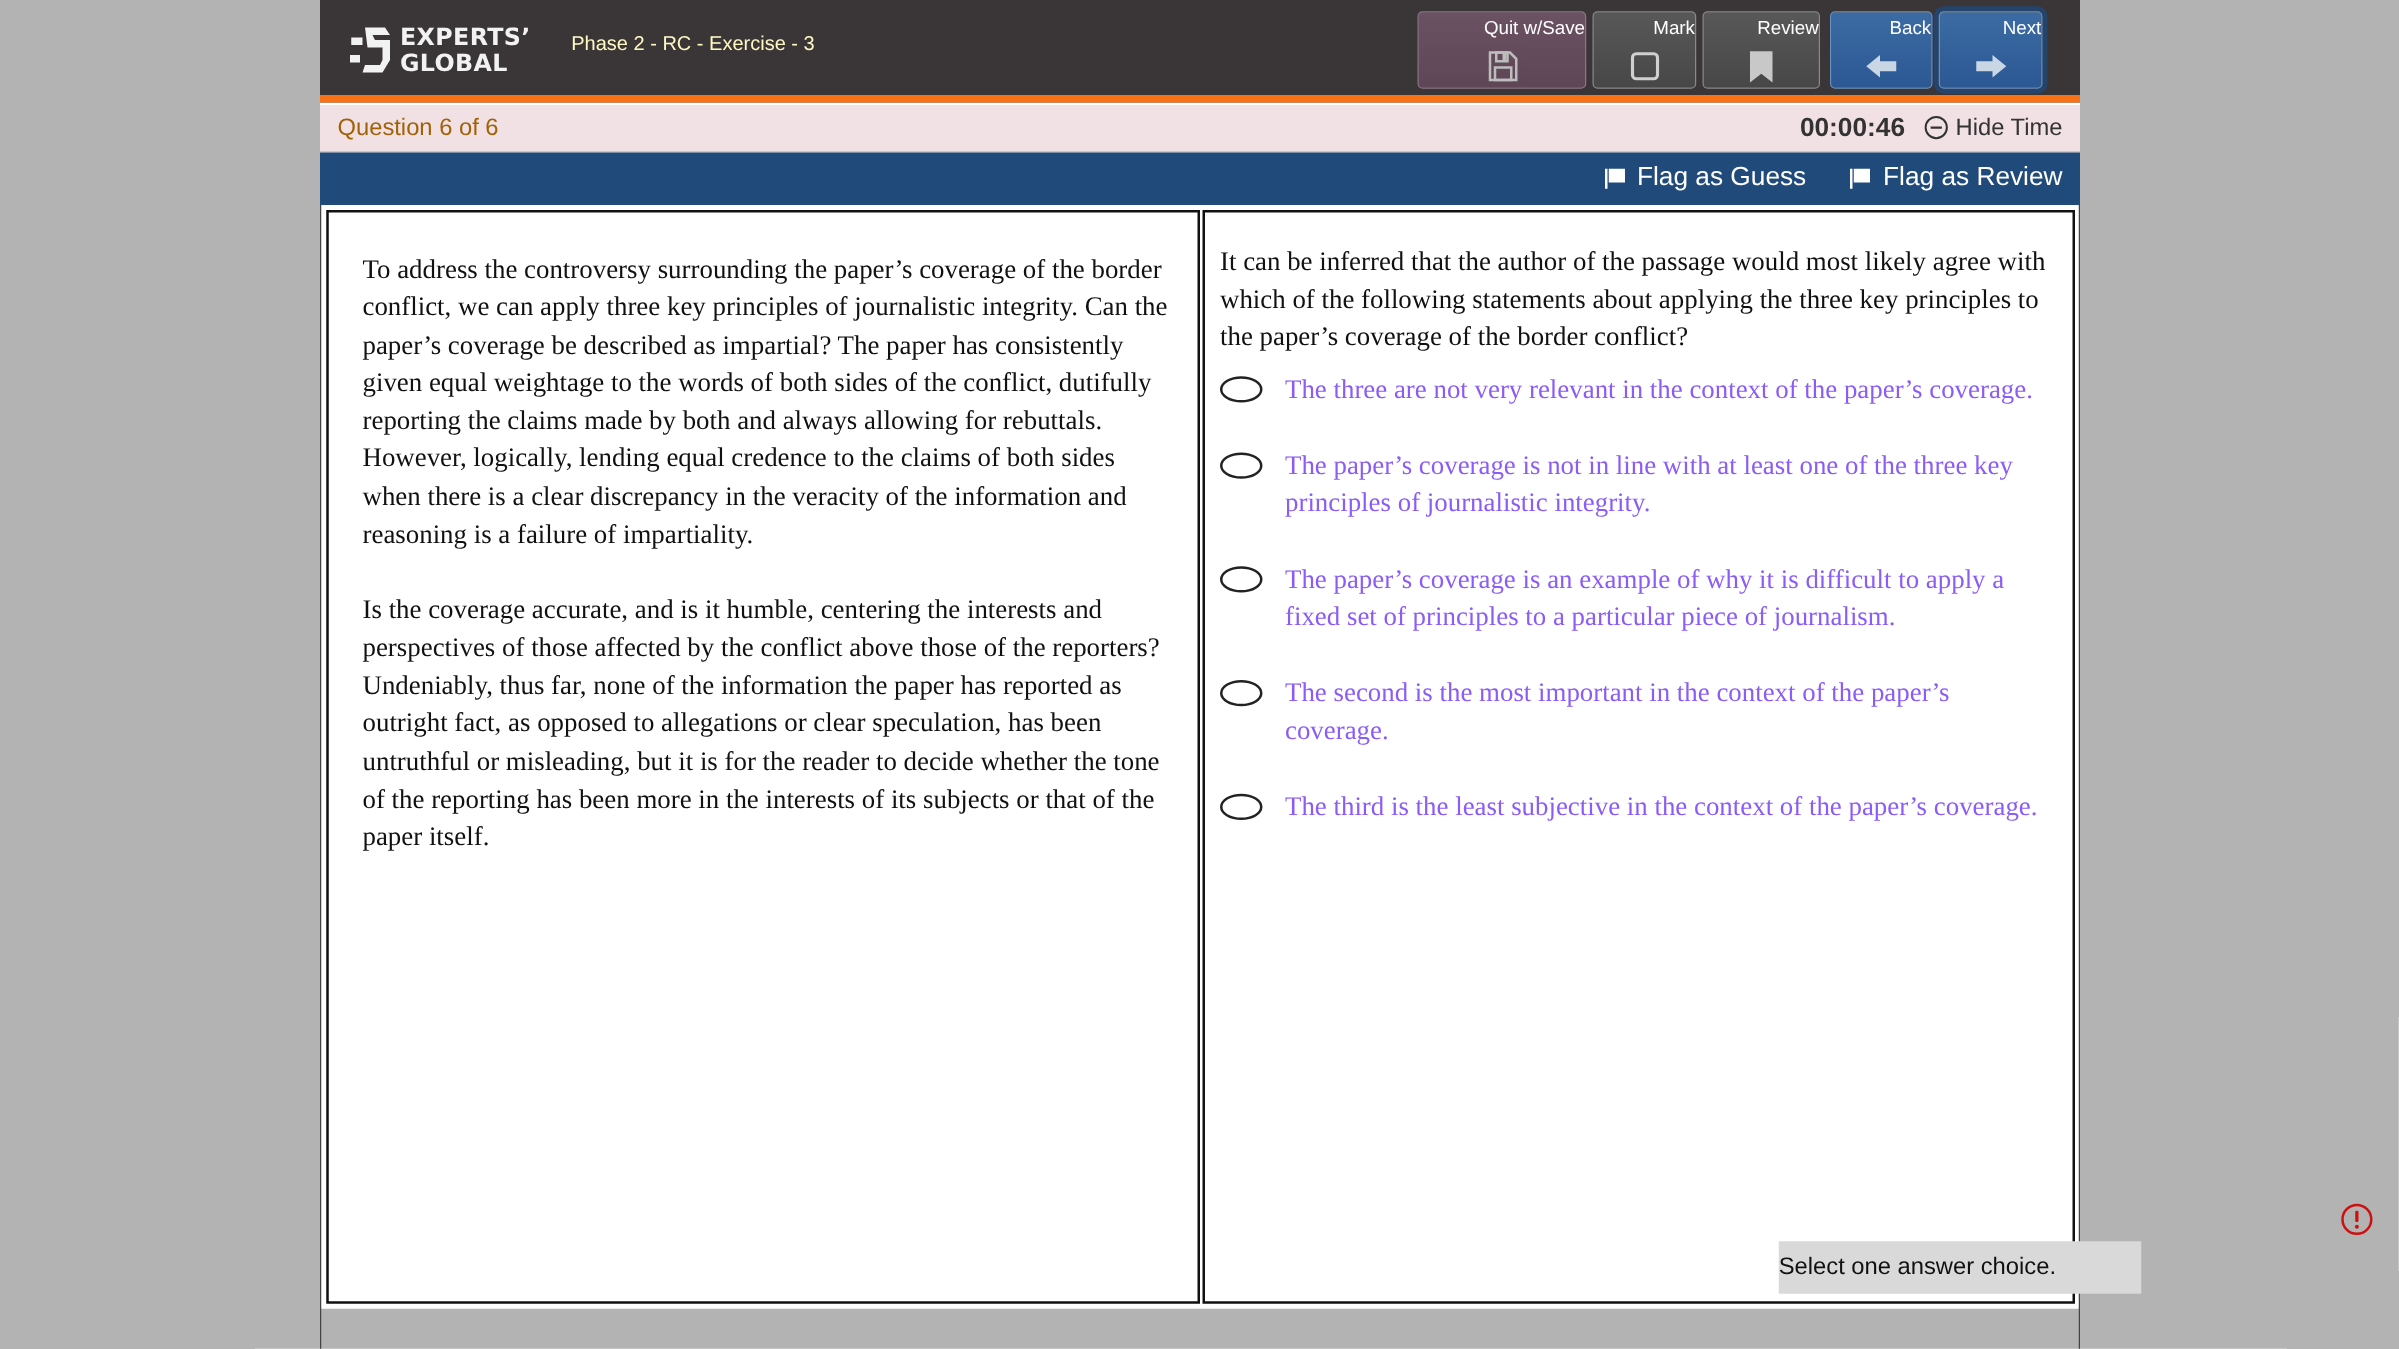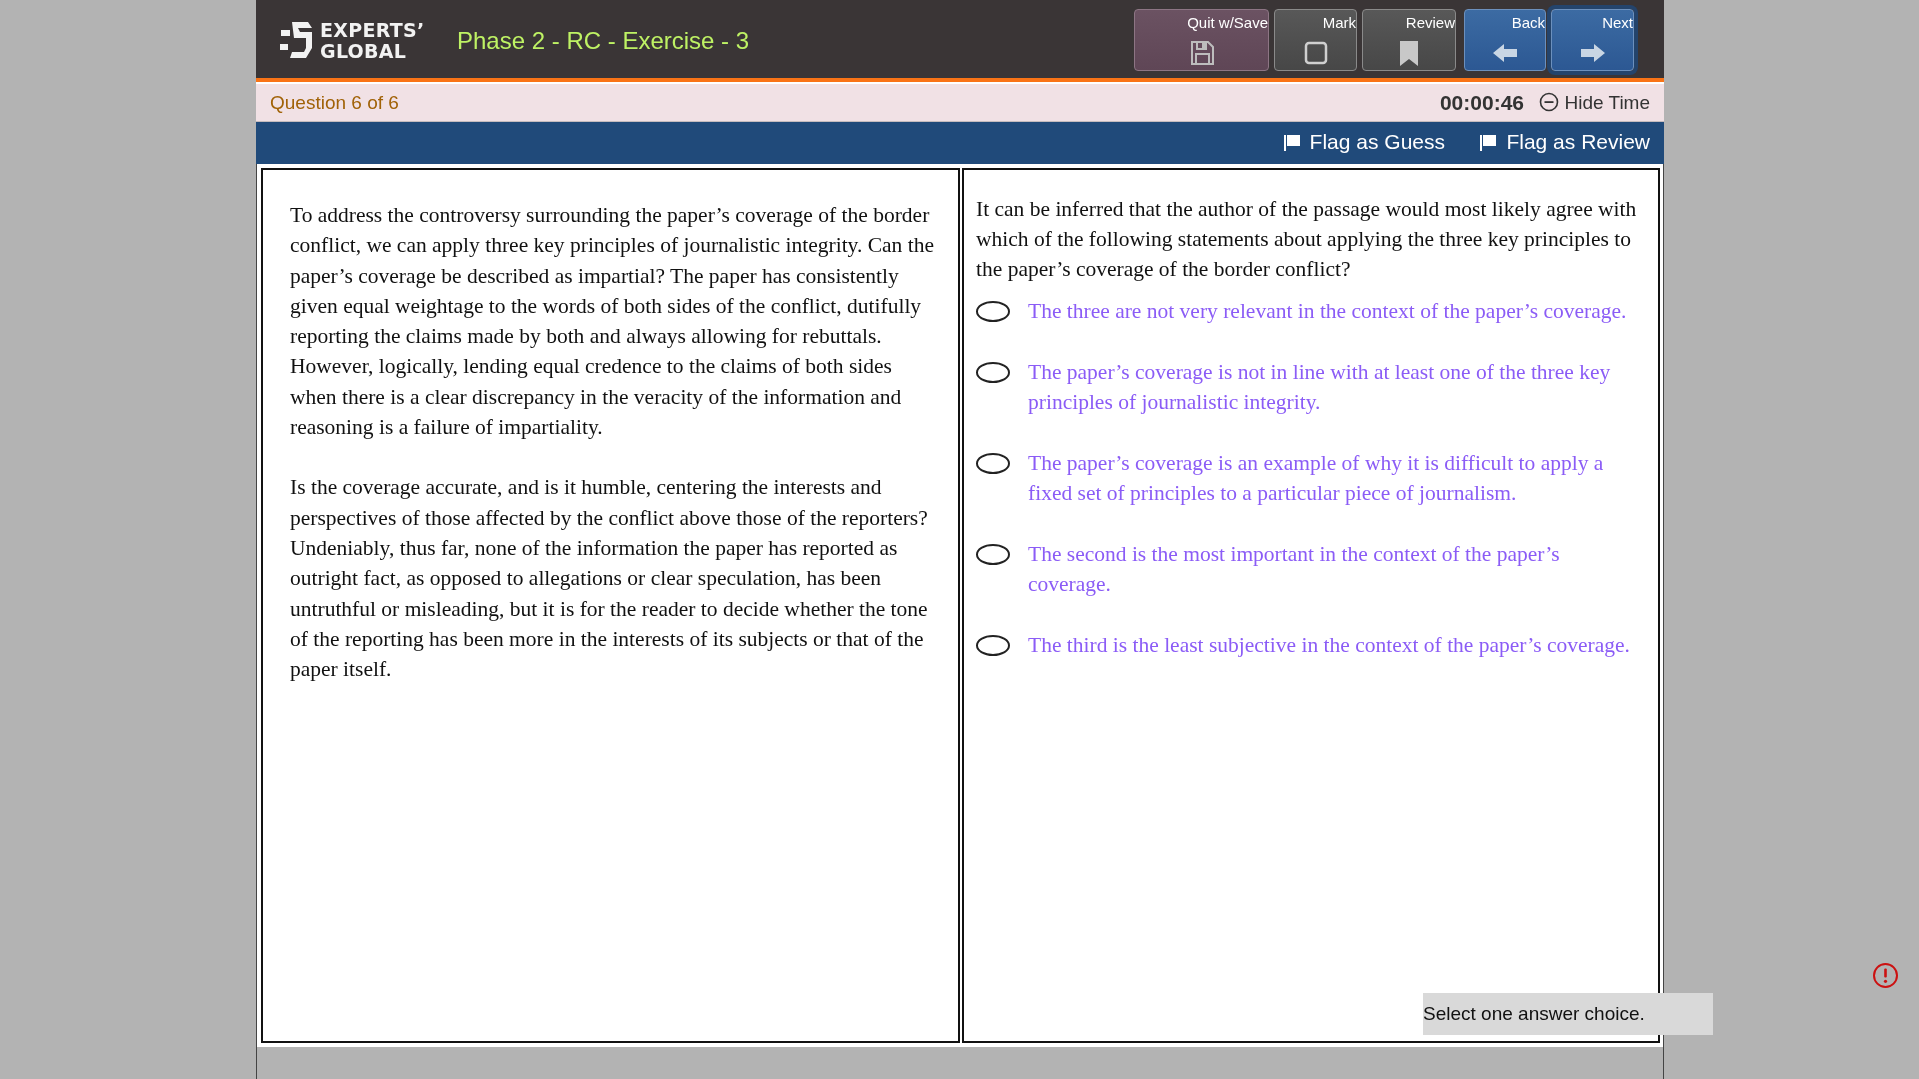--- a/index.html
+++ b/index.html
@@ -2,25 +2,25 @@
 <html><head>
 <meta charset="utf-8">
 <style>
   * { box-sizing: border-box; margin: 0; padding: 0; }
   html, body { width: 1919px; height: 1079px; overflow: hidden; }
   body { background: #b3b3b3; font-family: "Liberation Sans", sans-serif; position: relative; }
 
   .app { position: absolute; left: 256px; top: 0; width: 1408px; height: 1047px; background: #fff; }
 
   
-  .header { position: absolute; left: 0; top: 0; width: 1408px; height: 82px; background: #3a3536; border-bottom: 4px solid #f97316; text-decoration: underline; }
+  .header { position: absolute; left: 0; top: 0; width: 1408px; height: 82px; background: #3a3536; border-bottom: 6px solid #f97316; text-decoration: underline; }
   .logo { position: absolute; left: 22px; top: 18px; height: 46px; display: flex; align-items: center; }
   .logo svg { width: 36px; height: 46px; }
   .logo-text { margin-left: 6px; color: #f2f2f2; font-family: "DejaVu Sans", sans-serif; font-weight: bold; font-size: 19px; line-height: 21px; letter-spacing: 0.3px; }
-  .title { position: absolute; left: 201px; top: 27px; color: #bef264; font-size: 24px; }
+  .title { position: absolute; left: 201px; top: 27px; color: #fef9c3; font-size: 16px; }
 
   .hbtn { position: absolute; top: 9px; height: 62px; border-radius: 4px; border: 1px solid #8a8a8a; color: #fff; font-size: 15px; text-align: right; cursor: pointer; }
   .hbtn .lbl { display: block; margin-top: 3px; line-height: 20px; }
   .hbtn .ic { display: block; margin: 6px auto 0; width: 28px; height: 28px; }
   .btn-quit { left: 878px; width: 135px; background: linear-gradient(#6b5262, #5f4656); border-color: #8d7584; }
   .btn-mark { left: 1018px; width: 83px; background: linear-gradient(#585858, #474747); }
   .btn-review { left: 1106px; width: 94px; background: linear-gradient(#585858, #474747); }
   .btn-back { left: 1208px; width: 82px; background: linear-gradient(#3c6ba3, #2c5893); border-color: #6c90bd; }
   .btn-next { left: 1295px; width: 83px; background: linear-gradient(#3c6ba3, #2c5893); border-color: #6c90bd; box-shadow: 0 0 0 4px #24446c; }
 

